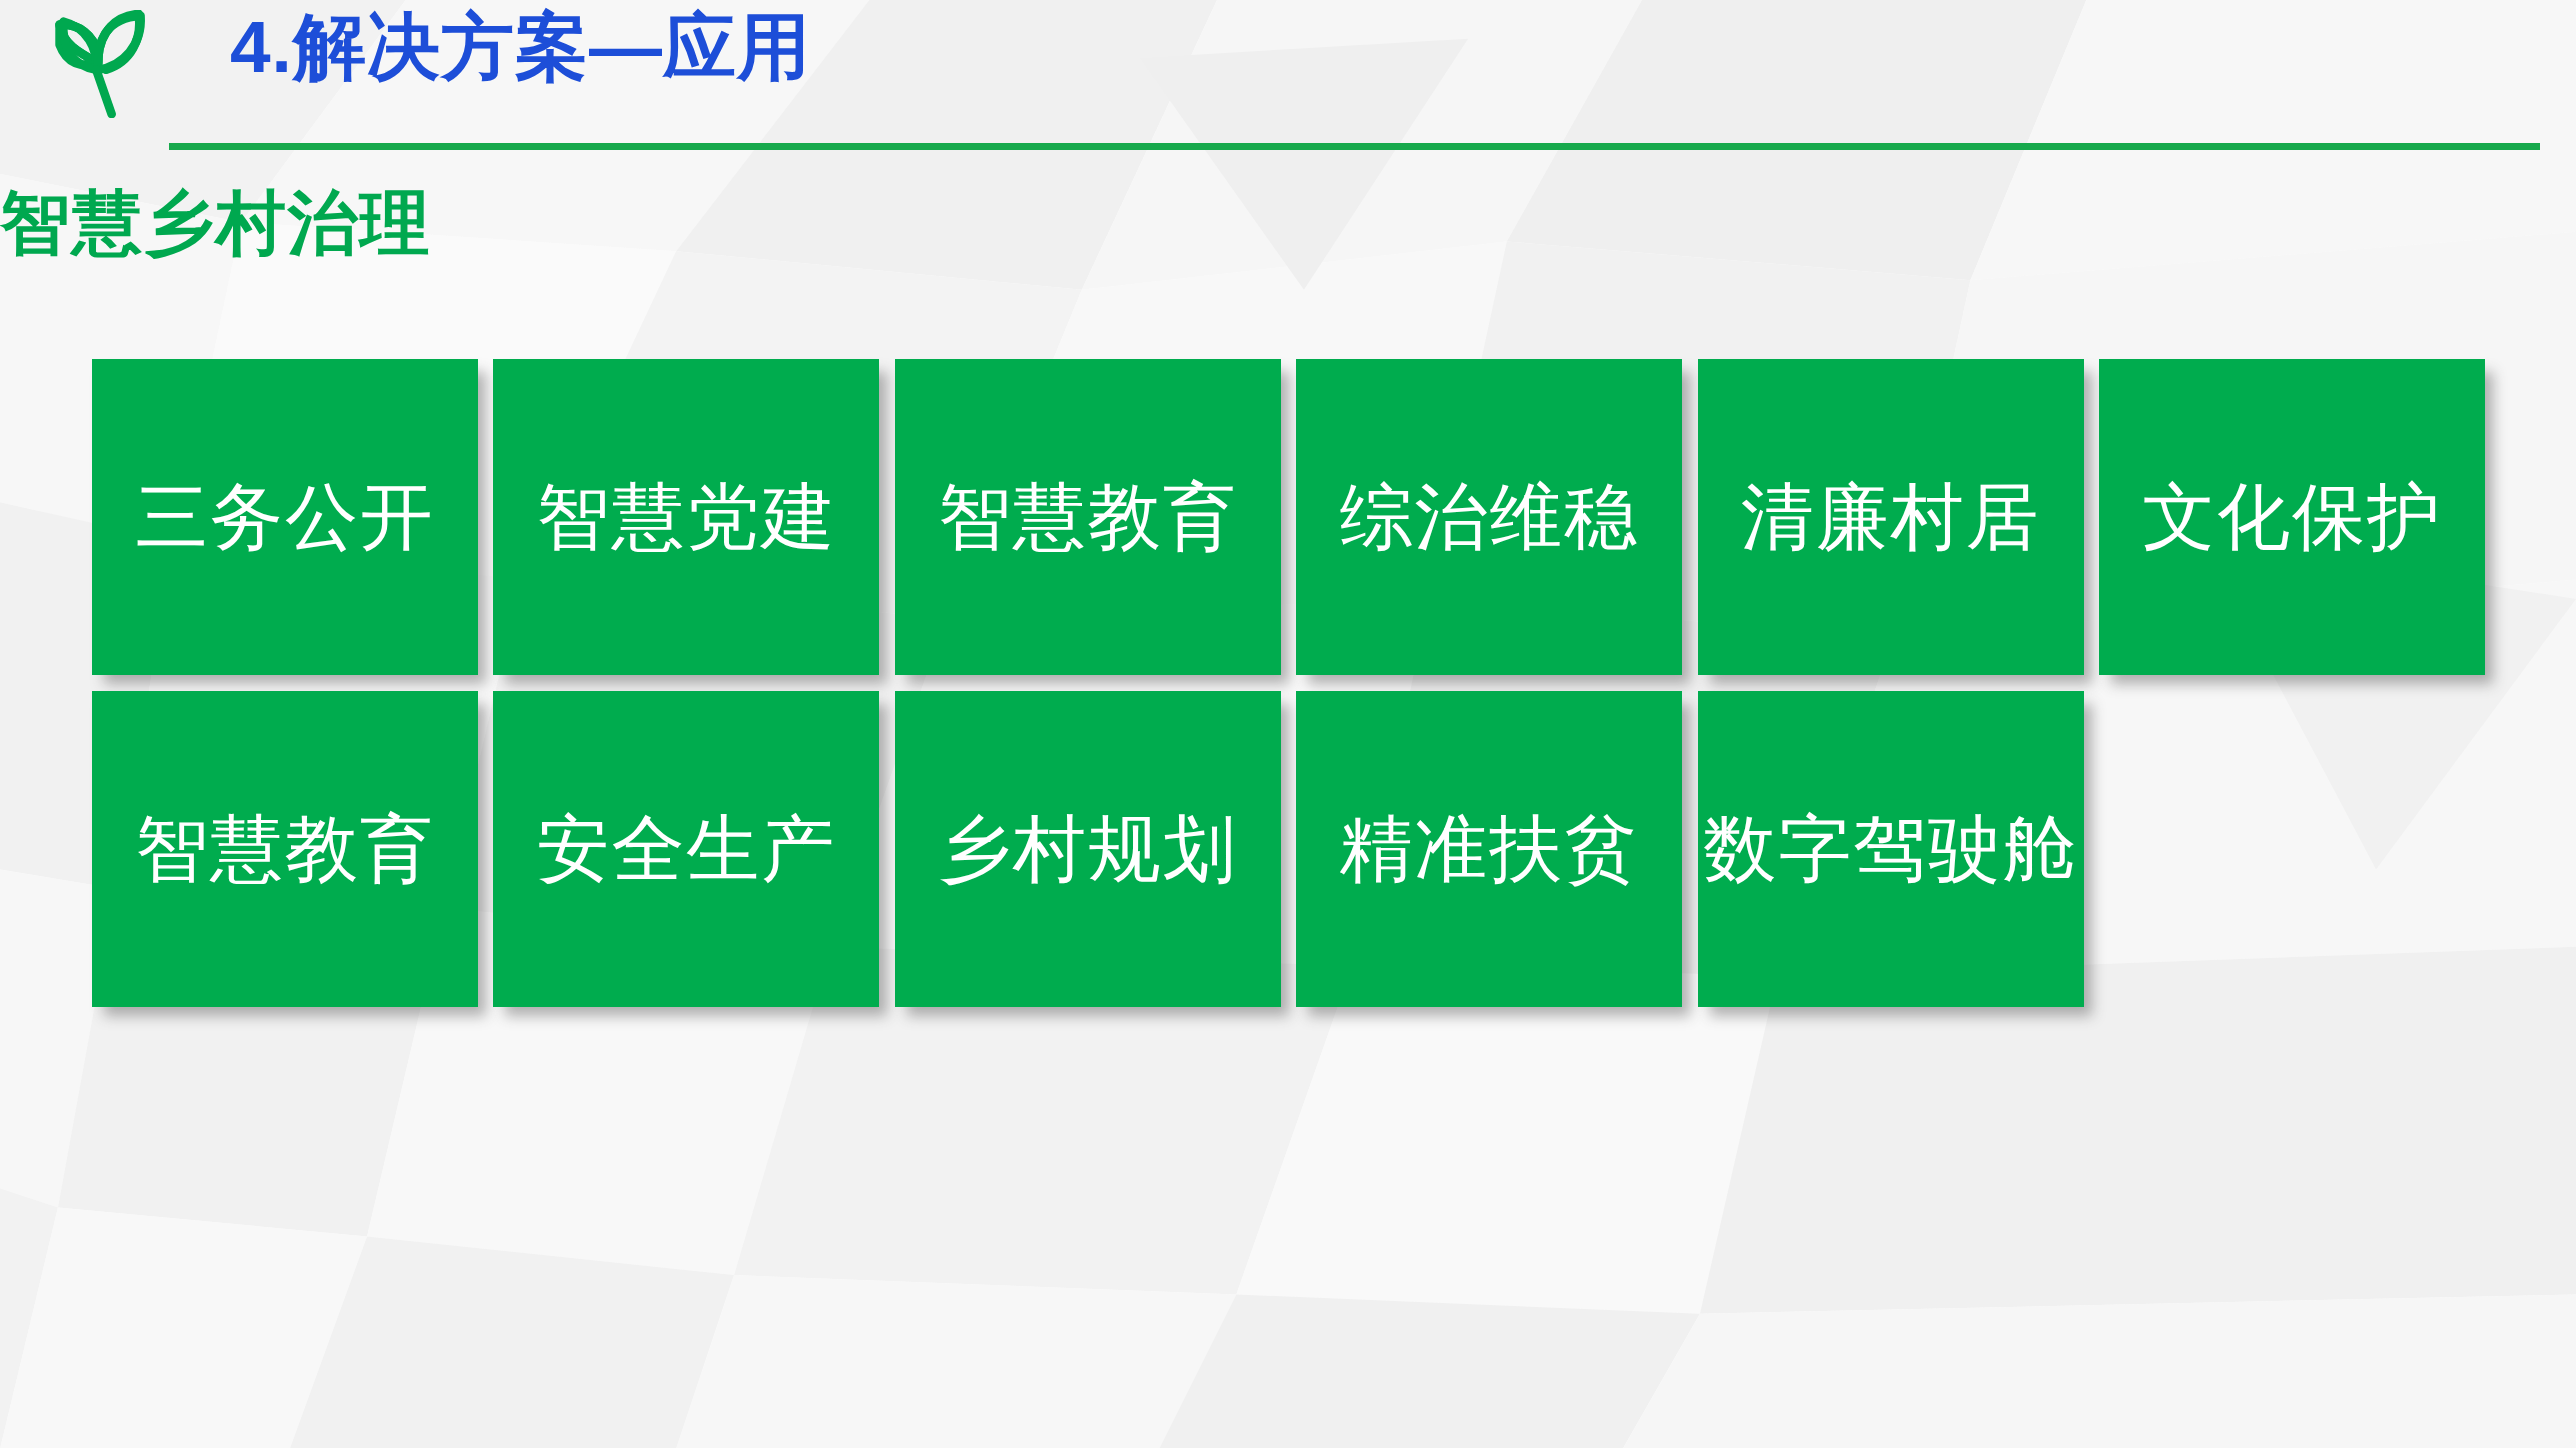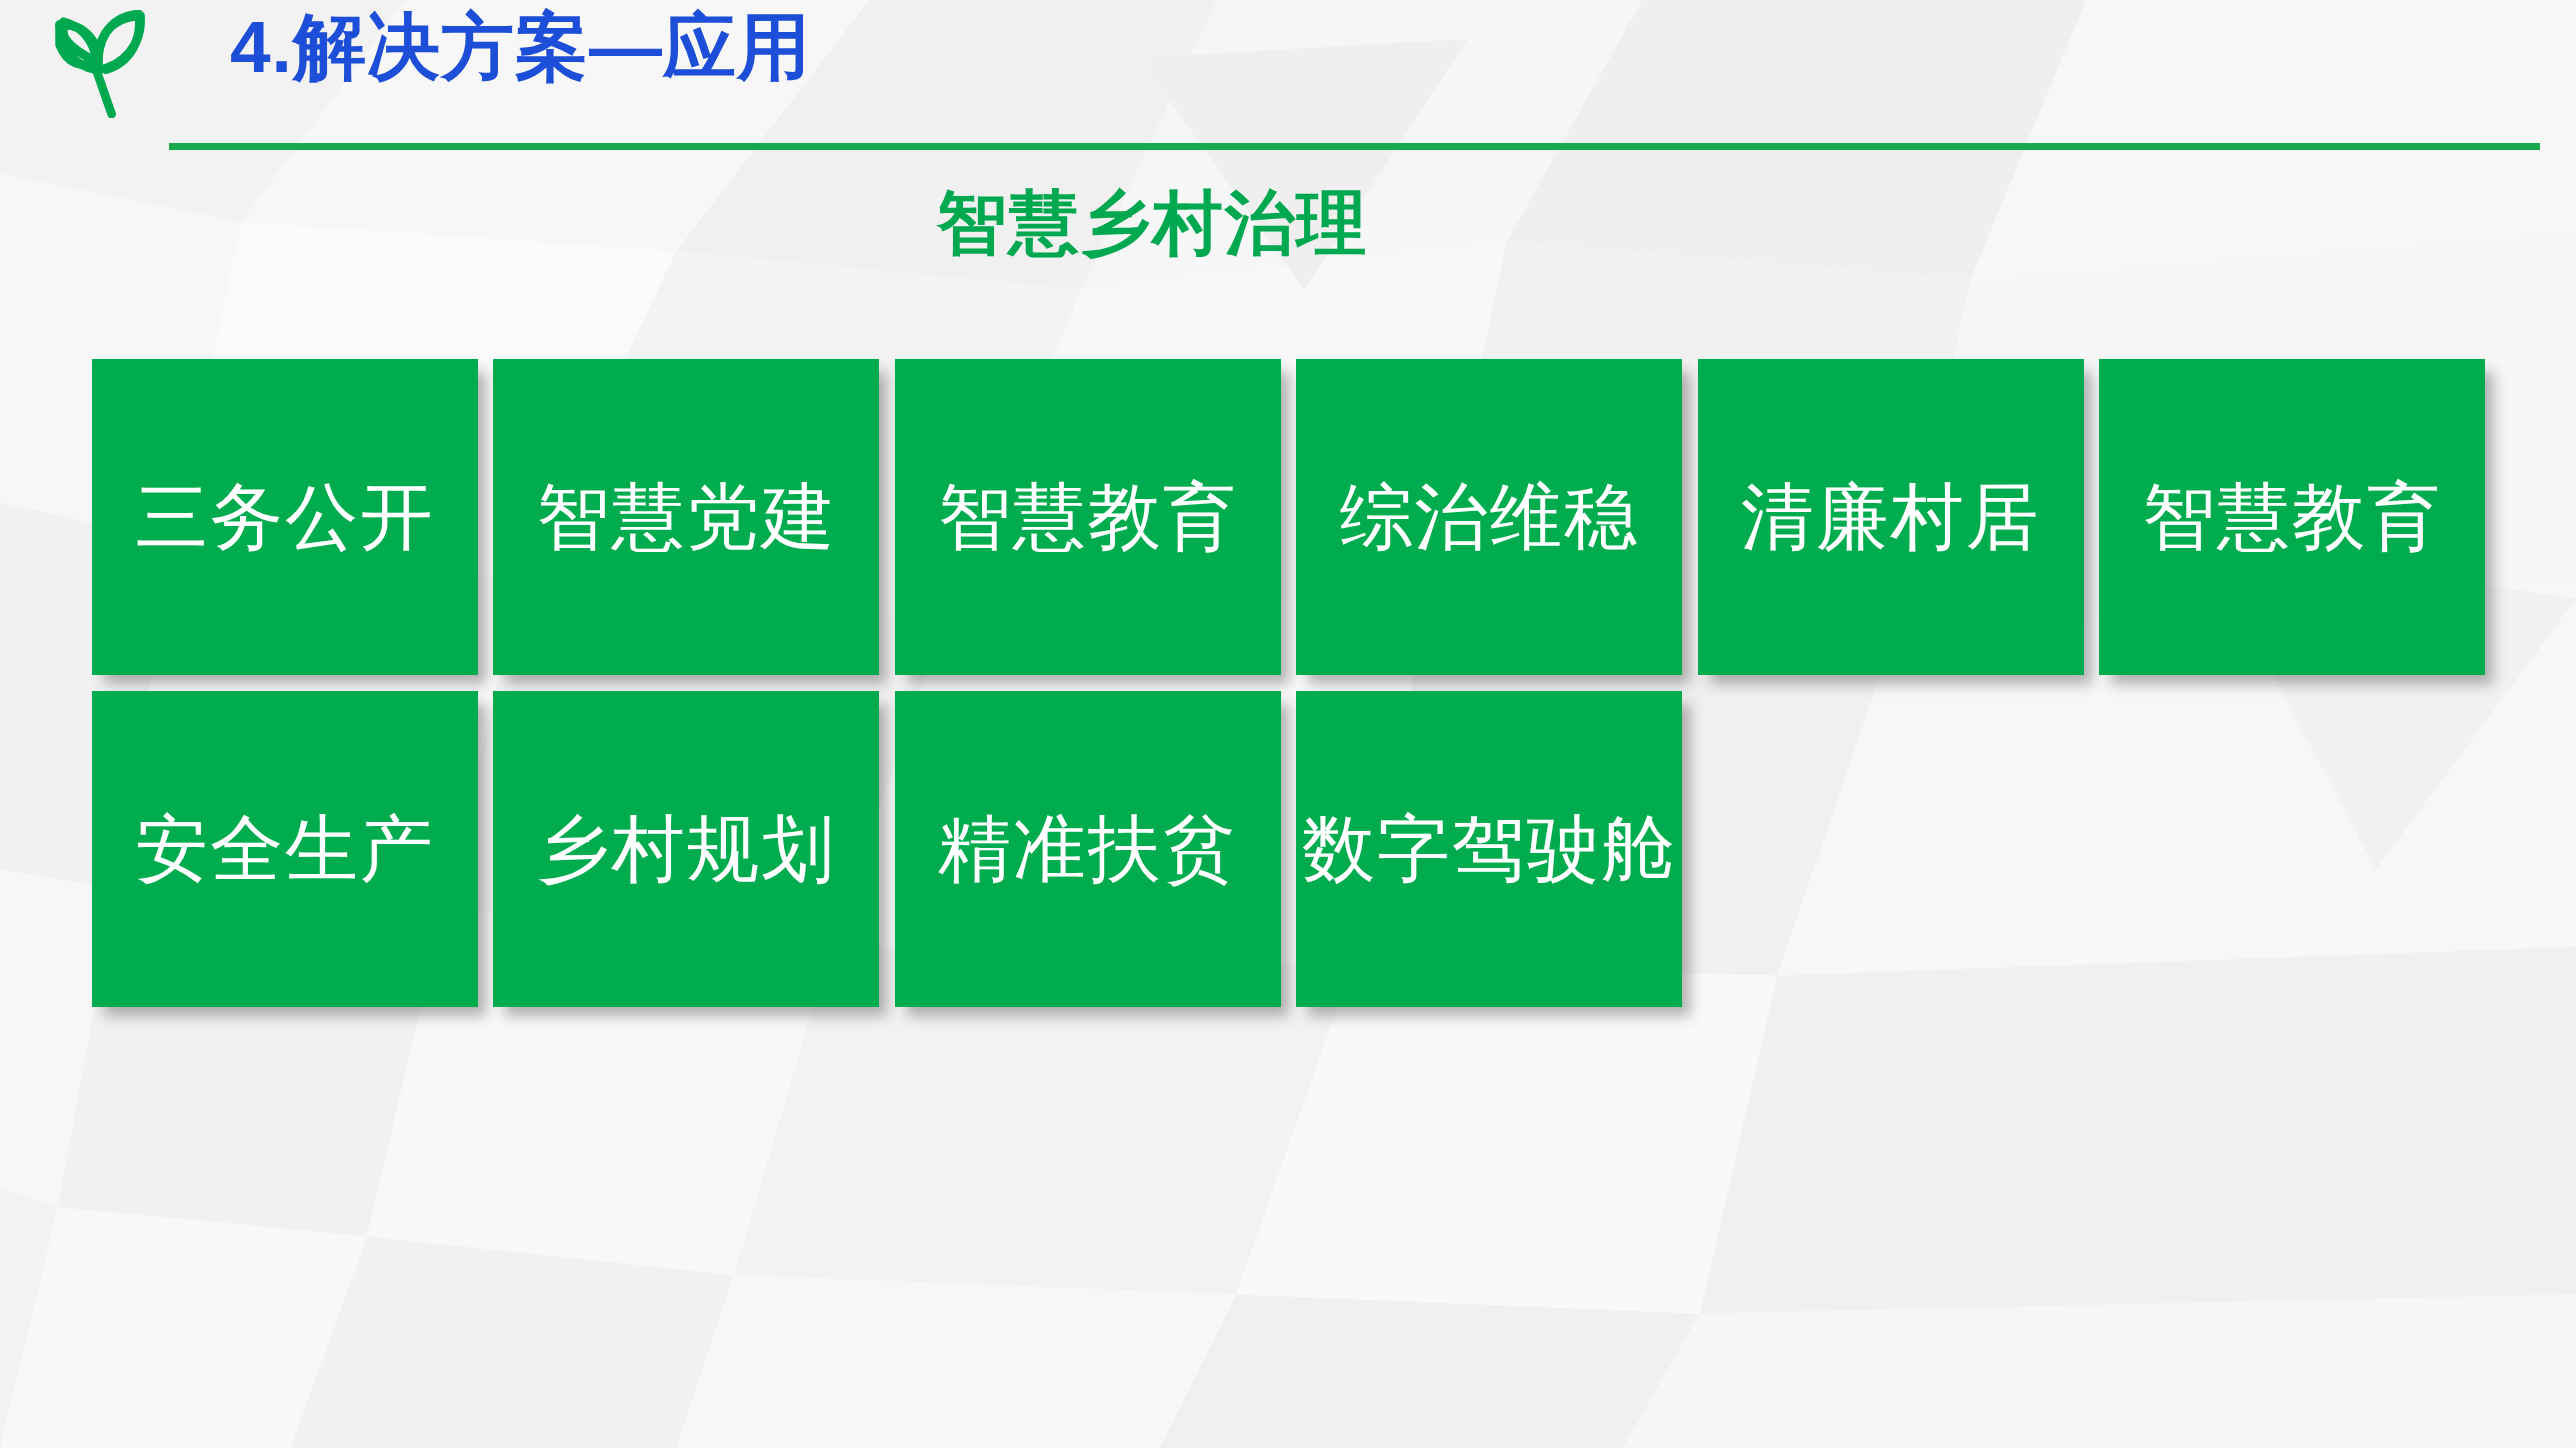--- a/index.html
+++ b/index.html
@@ -66,21 +66,21 @@
     height: 6.8px;
     background: #17a94c;
   }
 
   
   .subtitle {
     position: absolute;
     left: 0;
     top: 182px;
     width: 2305px;
-    text-align: center;
+    text-align: left;
     font-size: 70px;
     font-weight: bold;
     color: #00a84f;
     letter-spacing: 1.9px;
     line-height: 1.18;
   }
 
   
   .grid {
     position: absolute;
@@ -187,20 +187,23 @@
       <span class="card-label">智慧教育</span>
     </div>
 
     <div class="card">
       <span class="card-label">综治维稳</span>
     </div>
     <div class="card">
       <span class="card-label">清廉村居</span>
     </div>
     <div class="card">
+      <span class="card-label">文化保护</span>
+    </div>
+    <div class="card">
       <span class="card-label">智慧教育</span>
     </div>
 
     <div class="card">
       <span class="card-label">安全生产</span>
     </div>
     <div class="card">
       <span class="card-label">乡村规划</span>
     </div>
     <div class="card">

